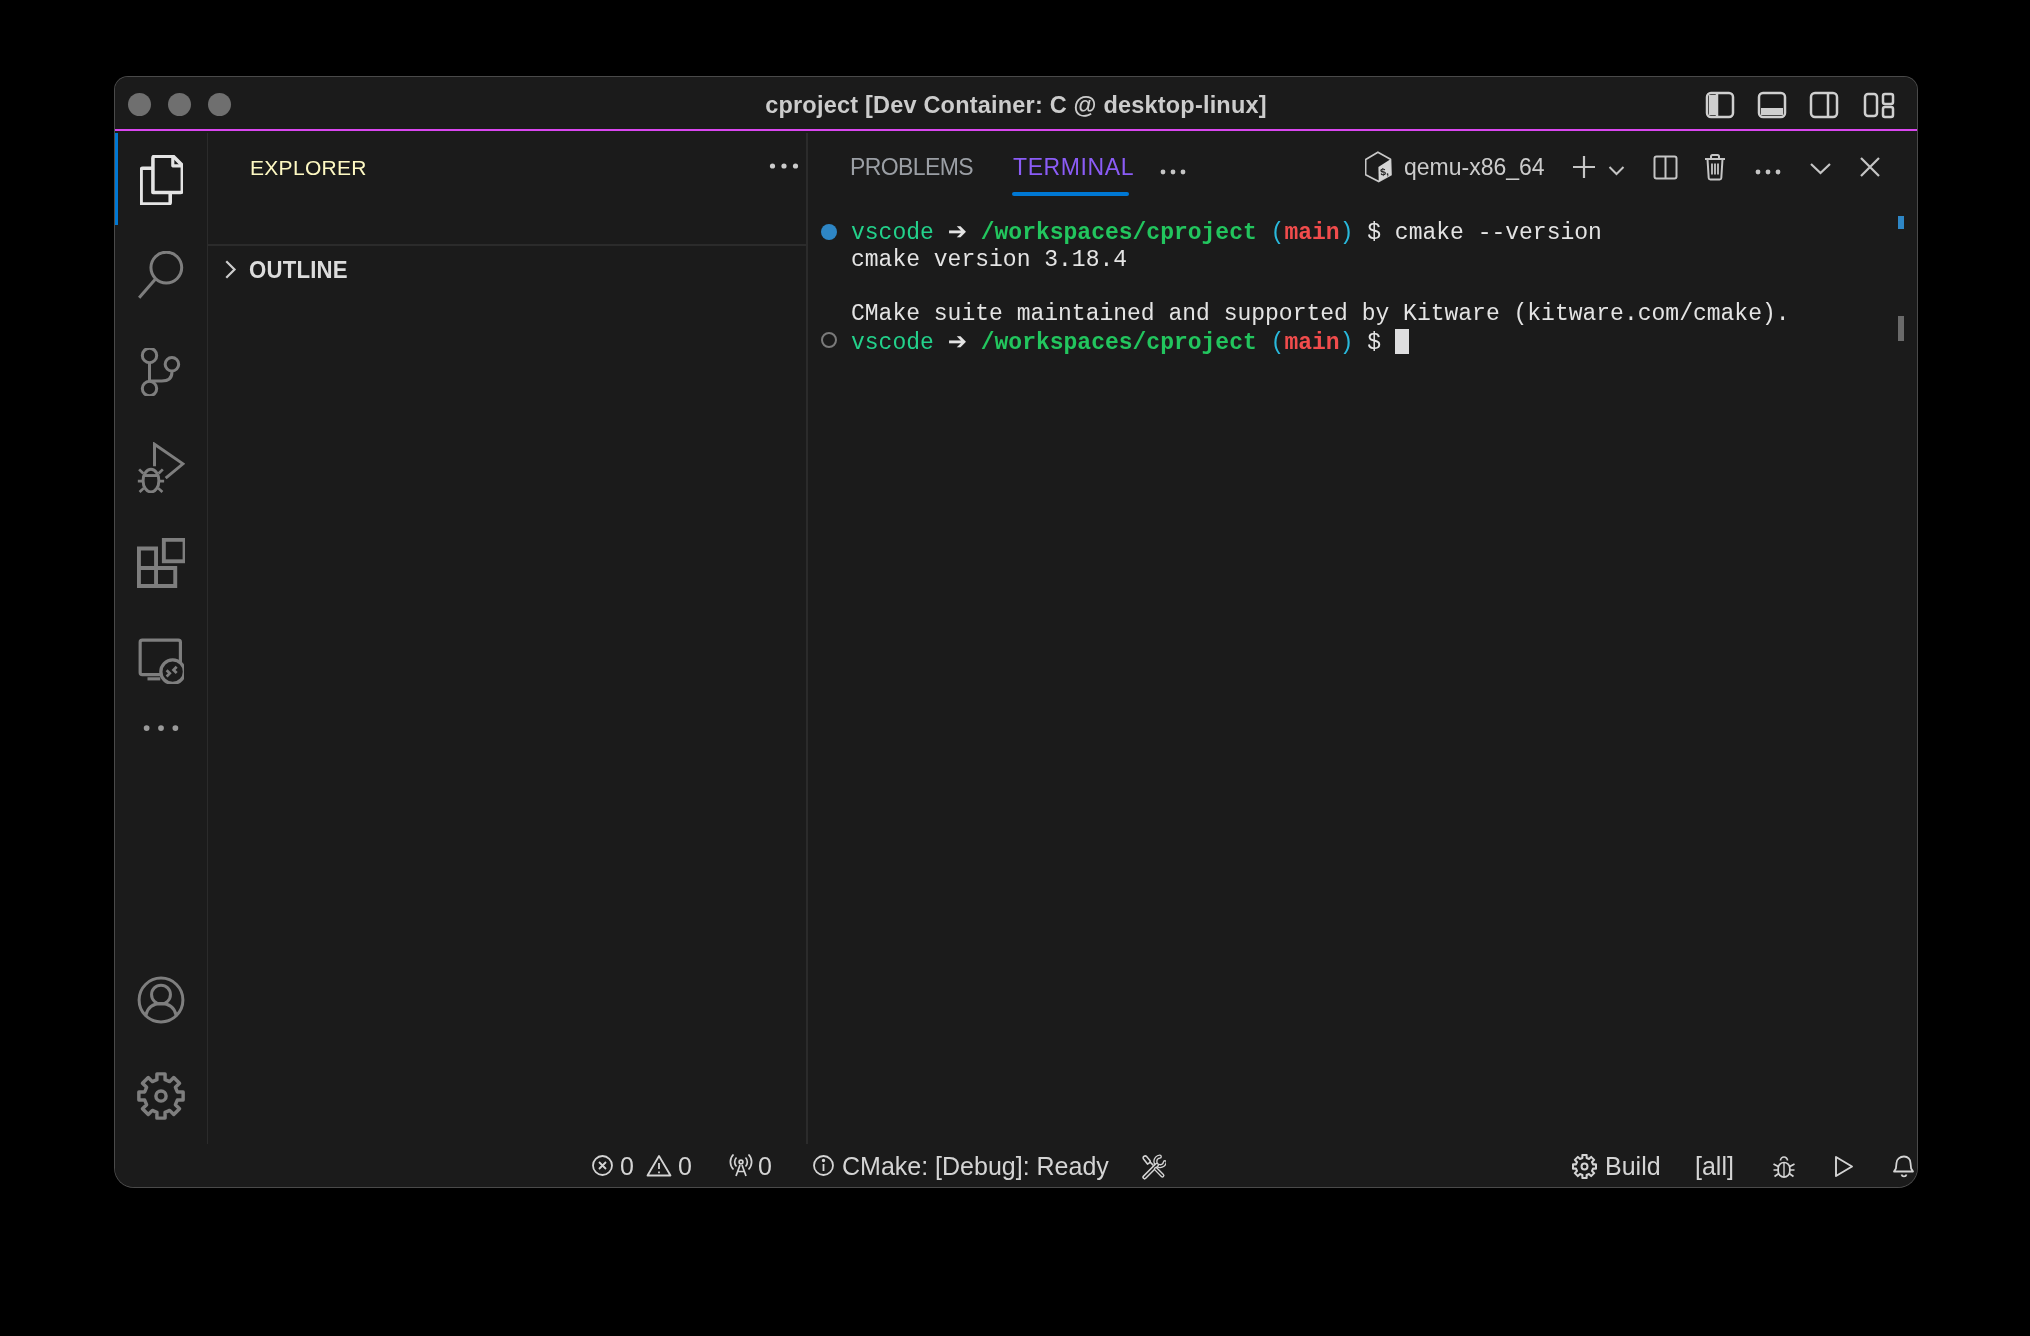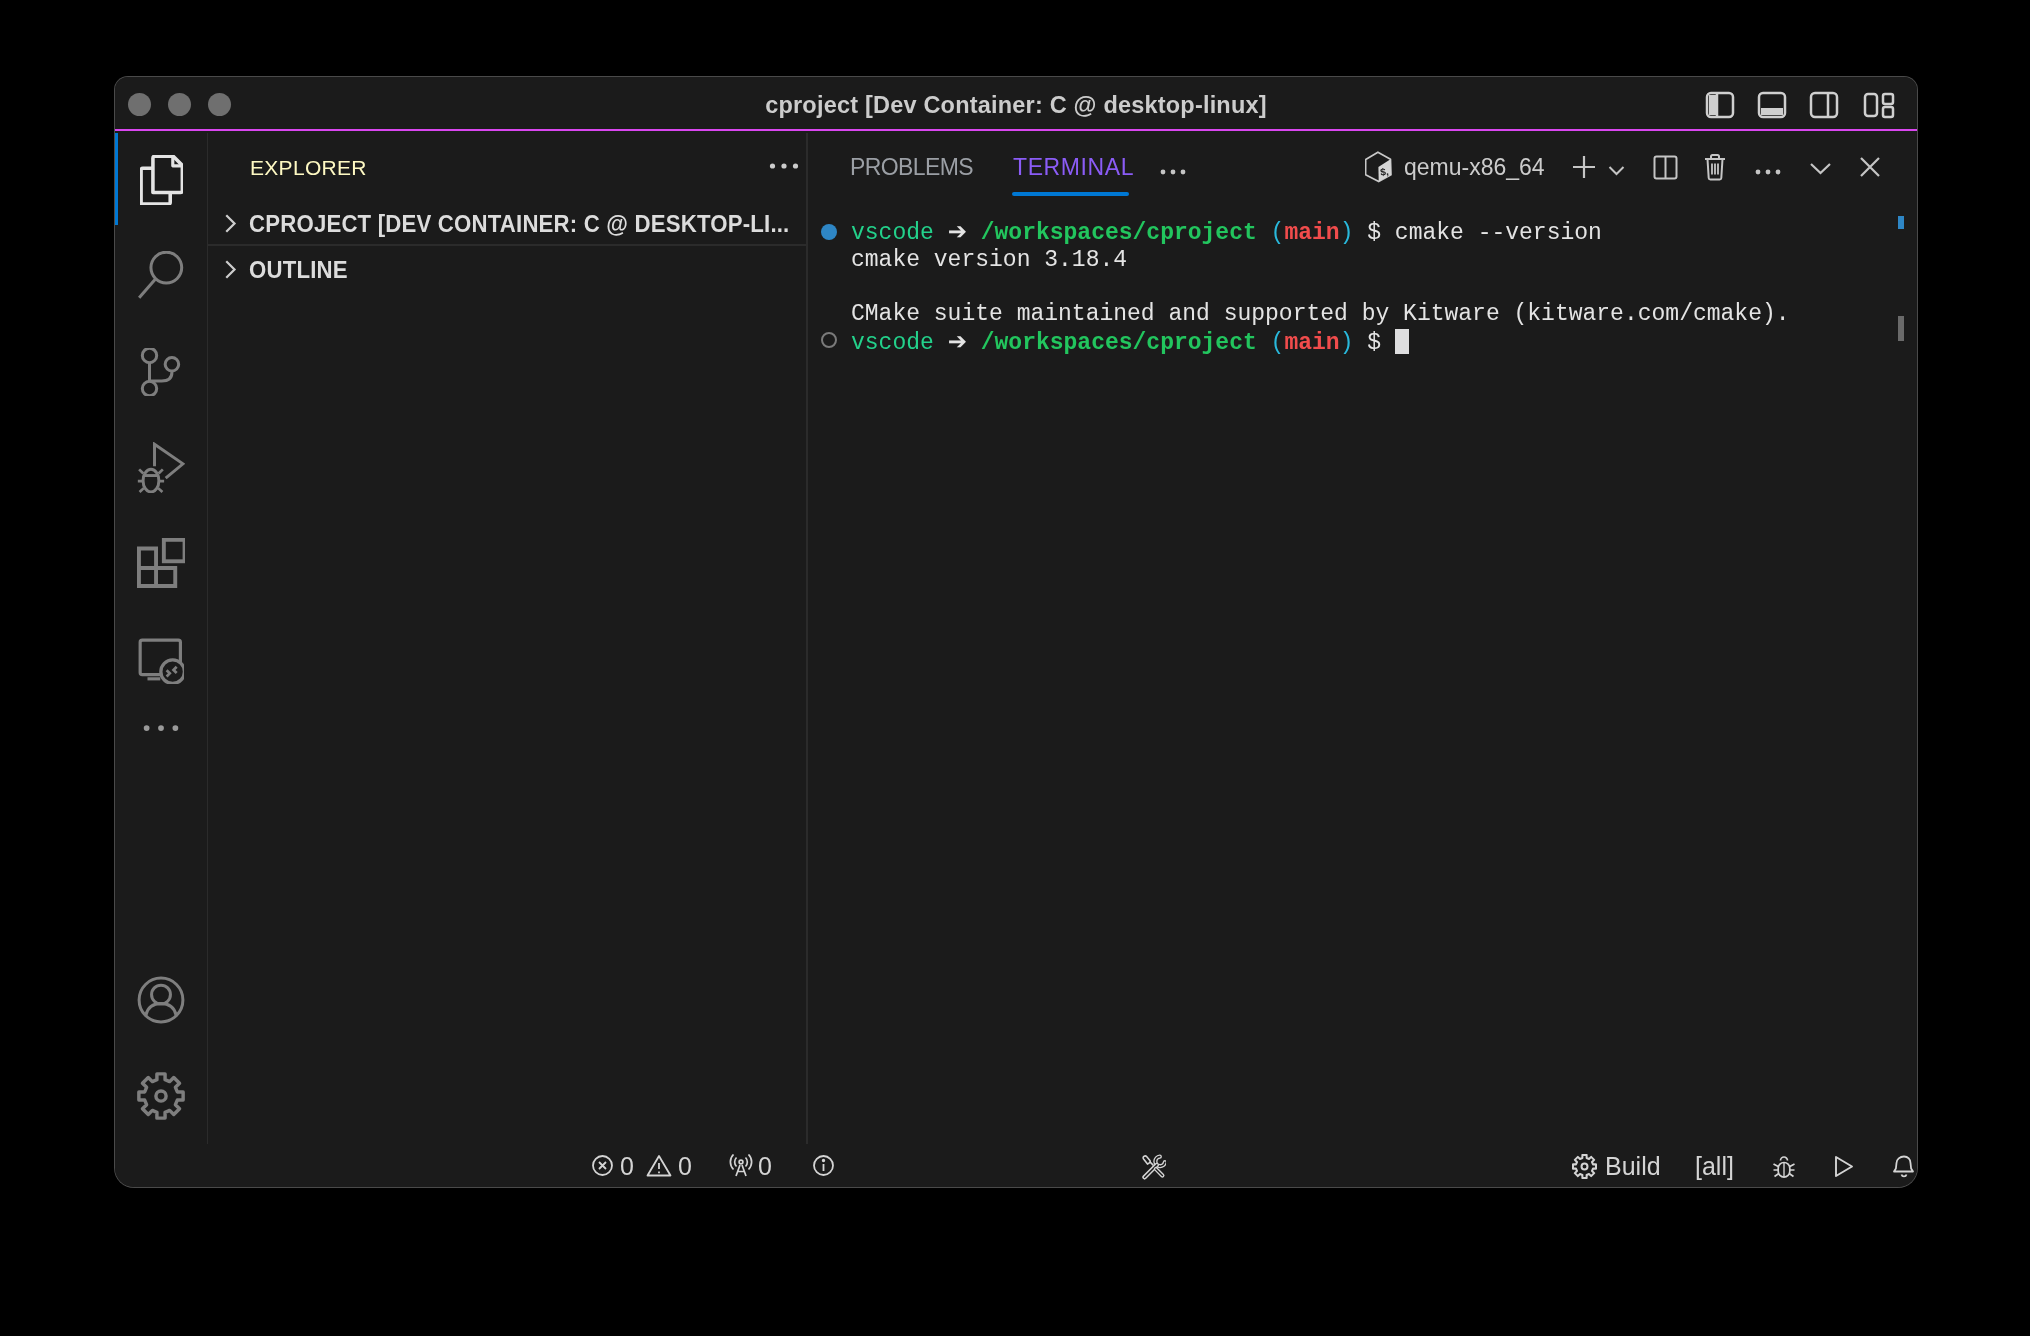--- a/index.html
+++ b/index.html
@@ -150,26 +150,20 @@
 
   <div id="sidebar">
     <div id="sb-title">EXPLORER</div>
     <div id="sb-dots">
       <svg width="32" height="18" viewBox="0 0 32 18" fill="#cccccc">
         <circle cx="4.5" cy="9" r="2.6"></circle>
           <circle cx="16" cy="9" r="2.6"></circle>
           <circle cx="27.5" cy="9" r="2.6"></circle>
       </svg>
     </div>
-    <div class="sb-section" style="top:67px;">
-      <svg class="sb-chev" width="24" height="24" viewBox="0 0 16 16" fill="none" stroke="#cccccc" stroke-width="1.5">
-          <path d="M5.5 3.5 L11 9 L5.5 14.5"></path>
-        </svg>
-      <span class="sb-label" id="sec1">CPROJECT [DEV CONTAINER: C @ DESKTOP-LI...</span>
-    </div>
     <div style="position:absolute;left:0;top:111px;width:598px;height:2px;background:#2b2b2b;"></div>
     <div class="sb-section" style="top:113px;">
       <svg class="sb-chev" width="24" height="24" viewBox="0 0 16 16" fill="none" stroke="#cccccc" stroke-width="1.5">
           <path d="M5.5 3.5 L11 9 L5.5 14.5"></path>
         </svg>
       <span class="sb-label">OUTLINE</span>
     </div>
   </div>
   <div id="sidebar-border"></div>
 
@@ -271,20 +265,21 @@
       </svg>
     </div>
     <div class="sbitem" style="left:643px;">0</div>
     <div class="sbicon" style="left:697px;top:10px;">
       <svg width="23" height="23" viewBox="0 0 23 23" stroke="#d4d4d4" stroke-width="1.8" fill="none">
         <circle cx="11.5" cy="11.5" r="9.5"></circle>
         <path d="M11.5 10 v7"></path>
         <circle cx="11.5" cy="6.5" r="0.8" fill="#d4d4d4"></circle>
       </svg>
     </div>
+    <div class="sbitem" style="left:727px;">CMake: [Debug]: Ready</div>
     <div class="sbicon" style="left:1026px;top:10px;">
       <svg width="25" height="26" viewBox="0 0 25 26" fill="none" stroke-linecap="round">
         <path d="M18.8 2.6 A4.8 4.8 0 1 0 23.9 8.2" stroke="#d4d4d4" stroke-width="4.2"></path>
         <path d="M18.8 2.6 A4.8 4.8 0 1 0 23.9 8.2" stroke="#1b1b1b" stroke-width="1.6"></path>
         <path d="M15.6 11.2 L3.6 23.2" stroke="#d4d4d4" stroke-width="4.6"></path>
         <path d="M15.9 10.9 L3.6 23.2" stroke="#1b1b1b" stroke-width="1.5"></path>
         <path d="M14.9 14.9 L21.4 21.5" stroke="#d4d4d4" stroke-width="4.2"></path>
         <path d="M14.9 14.9 L21.4 21.5" stroke="#1b1b1b" stroke-width="1.4"></path>
         <path d="M2.6 5.0 Q1.4 3.2 3.2 2.2 Q4.6 1.4 5.8 2.8 L8.9 6.4 Q9.9 7.8 8.3 8.9 L6.5 10.1 Z M8.9 7.8 L11.9 10.9" stroke="#d4d4d4" stroke-width="1.6" stroke-linejoin="round"></path>
       </svg>

